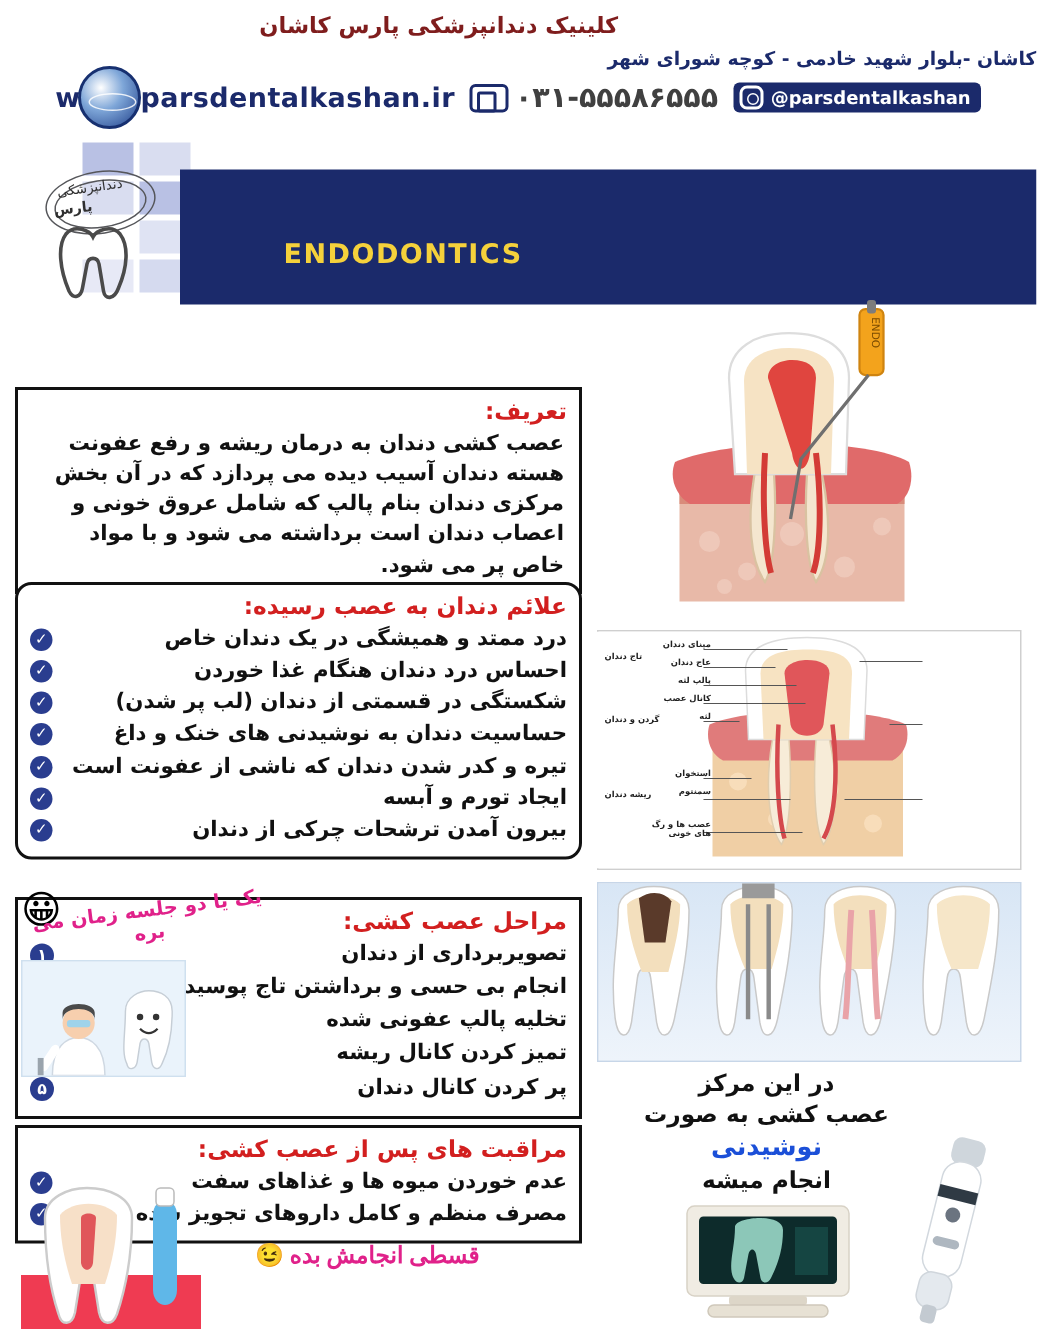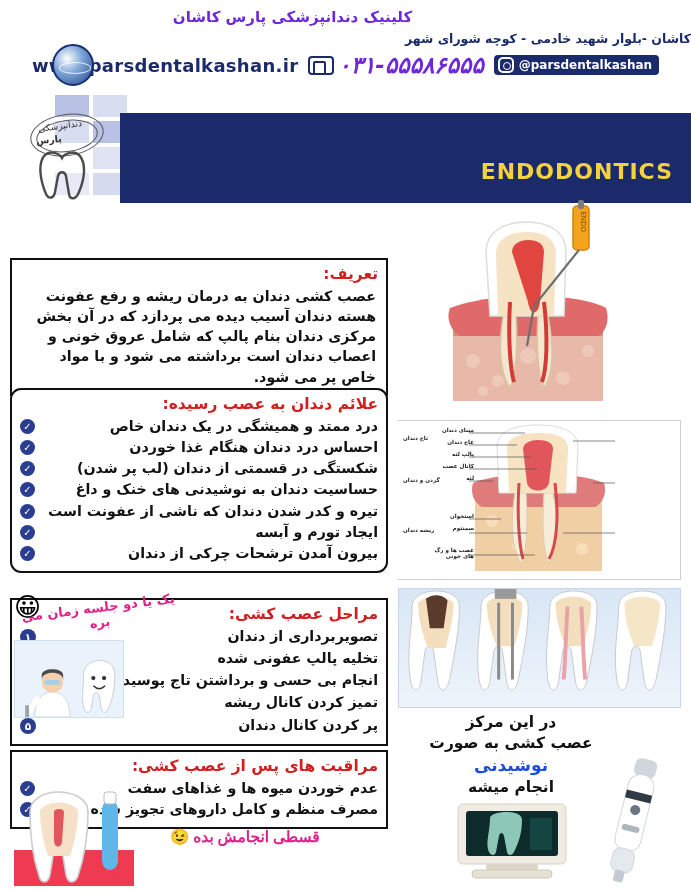--- a/index.html
+++ b/index.html
@@ -18,21 +18,21 @@
     top: 0; left: 0;
     width: 691px;
     height: 95px;
   }
   .clinic-name {
     position: absolute;
     top: 8px; left: 0; width: 585px;
     text-align: center;
     font-size: 15px;
     font-weight: bold;
-    color: #6d28d9;
+    color: #7f1d1d;
     letter-spacing: 0.5px;
   }
   .clinic-address {
     position: absolute;
     top: 31px; left: 0; width: 691px;
     font-size: 12.5px;
     font-weight: bold;
     color: #1b2a6b;
   }
   .contact-row {
@@ -66,25 +66,24 @@
   }
   .phone-icon::before {
     content: "";
     position: absolute;
     left: 3px; top: 3px;
     width: 9px; height: 10px;
     border: 2px solid #1b2a6b;
     border-radius: 2px;
   }
   .phone-num {
-    font-size: 23px;
-    font-weight: bold;
-    color: #6d28d9;
+    font-size: 19px;
+    font-weight: bold;
+    color: #404040;
     direction: rtl;
-    font-style: italic;
   }
   .insta-box {
     display: flex;
     align-items: center;
     background: #1b2a6b;
     color: #fff;
     border-radius: 4px;
     padding: 2px 7px 2px 4px;
     gap: 5px;
     direction: ltr;
@@ -157,25 +156,25 @@
     position: absolute;
     right: 18px; top: 22px;
     width: 500px;
     text-align: center;
     color: #ffffff;
     font-size: 30px;
     font-weight: bold;
   }
   .title-en {
     position: absolute;
-    right: 18px; top: 64px;
+    right: 2px; top: 64px;
     width: 500px;
-    text-align: right;
+    text-align: left;
     color: #f5d13b;
-    font-size: 22px;
+    font-size: 18px;
     font-weight: bold;
     letter-spacing: 1px;
     direction: ltr;
   }
   .side-logo {
     position: absolute;
     left: 12px; top: 110px;
     width: 105px; height: 95px;
     color: #3a3a3a;
   }
@@ -476,26 +475,26 @@
 </div>
 
 <div class="sec" id="sec-steps">
   <div class="sec-title">مراحل عصب کشی:</div>
   <ol class="steps">
     <li>
         <span class="num">۱</span>
         <span class="li-text">تصویربرداری از دندان</span>
       </li>
     <li>
+        <span class="num">۲</span>
+        <span class="li-text">انجام بی حسی و برداشتن تاج پوسیده</span>
+      </li>
+    <li>
         <span class="num">۳</span>
         <span class="li-text">تخلیه پالپ عفونی شده</span>
-      </li>
-    <li>
-        <span class="num">۲</span>
-        <span class="li-text">انجام بی حسی و برداشتن تاج پوسیده</span>
       </li>
     <li>
         <span class="num">۴</span>
         <span class="li-text">تمیز کردن کانال ریشه</span>
       </li>
     <li>
         <span class="num">۵</span>
         <span class="li-text">پر کردن کانال دندان</span>
       </li>
   </ol>

